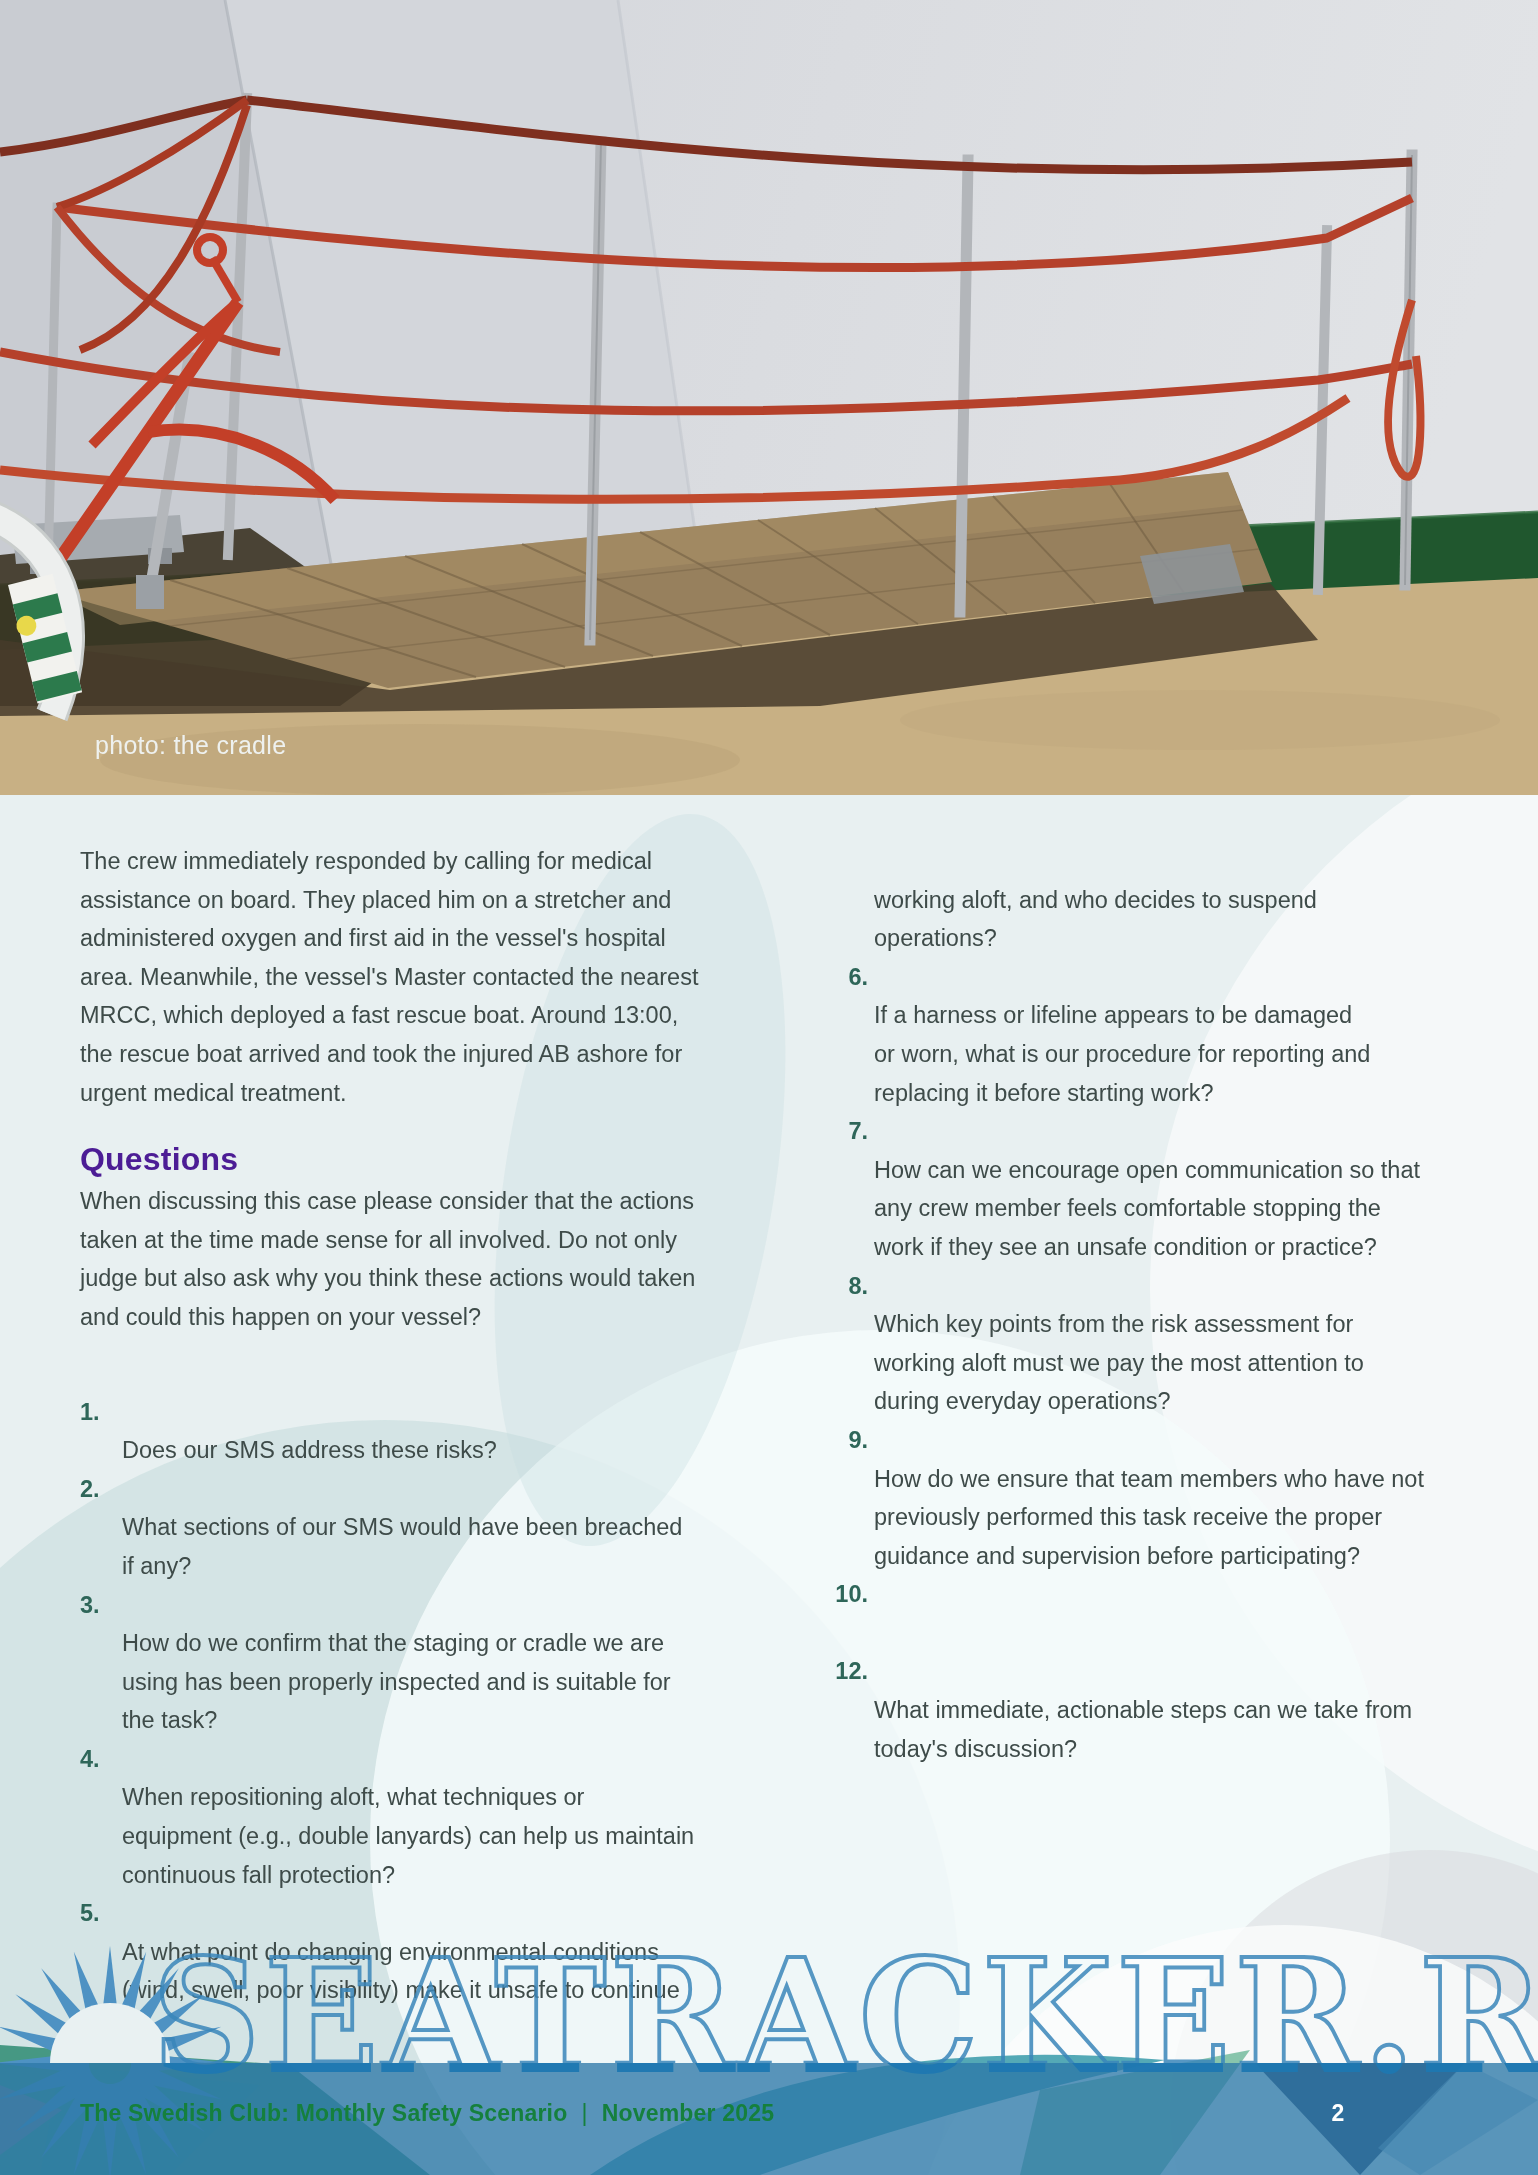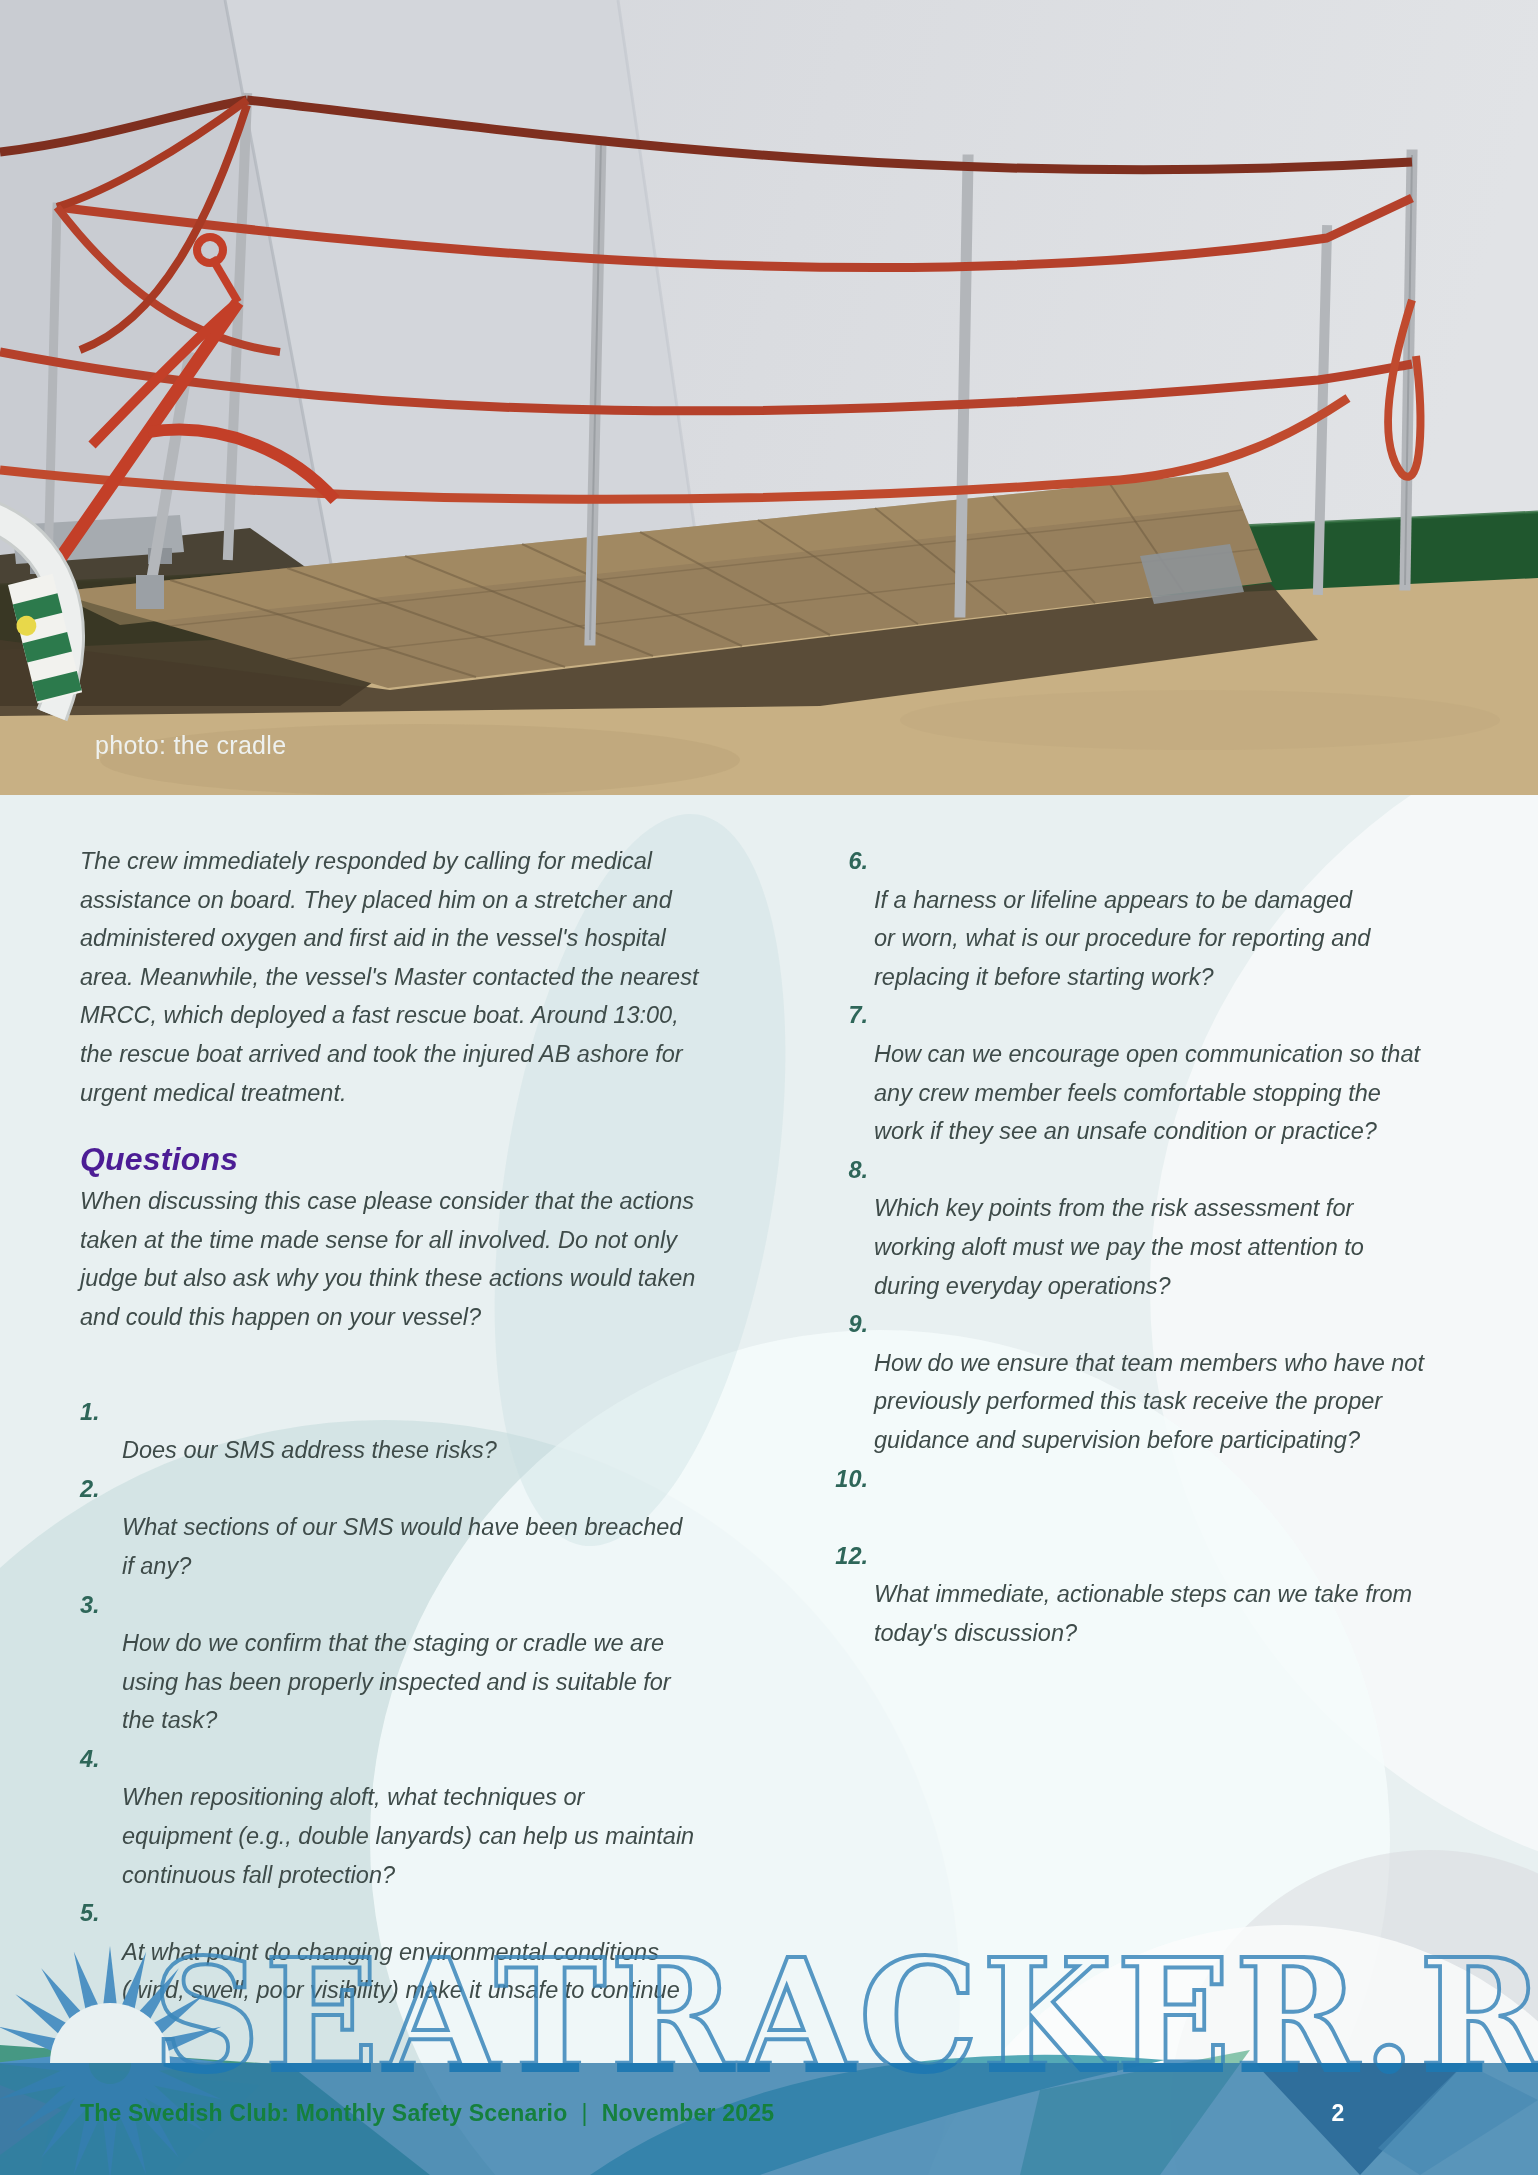--- a/index.html
+++ b/index.html
@@ -13,21 +13,21 @@
   .c1{left:1150px;top:690px;width:1200px;height:1200px;background:rgba(255,255,255,.55);}
   .c2{left:-190px;top:1420px;width:1150px;height:1150px;background:rgba(184,213,213,.42);}
   .c3{left:370px;top:1330px;width:1020px;height:1020px;background:rgba(245,251,251,.82);}
   .c4{left:1170px;top:1850px;width:520px;height:520px;background:rgba(216,218,222,.55);}
   .c5{left:905px;top:1925px;width:760px;height:760px;background:rgba(251,253,253,.8);}
   .c6{left:505px;top:810px;width:270px;height:740px;background:rgba(197,221,223,.35);transform:rotate(9deg);}
   
   .photo-wrap{position:absolute;left:0;top:0;width:1538px;height:795px;}
   .photo-caption{position:absolute;left:95px;top:731px;color:#eef1ef;font-size:25px;letter-spacing:.3px;}
   
-  .col{position:absolute;top:842px;color:#3e4b49;font-size:23.5px;line-height:38.6px;font-style:italic;}
+  .col{position:absolute;top:842px;color:#3e4b49;font-size:23.5px;line-height:38.6px;}
   .col-left{left:80px;width:690px;}
   .col-right{left:828px;width:668px;}
   .col p{margin:0;white-space:pre-line;}
   .q-heading{
     margin:27px 0 3px 0;font-size:32px;line-height:40px;font-weight:bold;
     color:#4c1d95;letter-spacing:.2px;
   }
   .qlist{margin-top:56px;}
   .li{position:relative;white-space:pre-line;}
   .li .num{position:absolute;top:0;font-weight:bold;color:#2e6659;white-space:nowrap;}
@@ -191,20 +191,24 @@
 continuous fall protection?</span>
     </div>
     <div class="li">
       <span class="num">5.</span><span class="txt">At what point do changing environmental conditions
 (wind, swell, poor visibility) make it unsafe to continue</span>
     </div>
   </div>
 </div>
 
 <div class="col col-right">
+  <div class="li">
+    <span class="num"></span><span class="txt">working aloft, and who decides to suspend
+operations?</span>
+  </div>
   <div class="li">
     <span class="num">6.</span><span class="txt">If a harness or lifeline appears to be damaged
 or worn, what is our procedure for reporting and
 replacing it before starting work?</span>
   </div>
   <div class="li">
     <span class="num">7.</span><span class="txt">How can we encourage open communication so that
 any crew member feels comfortable stopping the
 work if they see an unsafe condition or practice?</span>
   </div>

